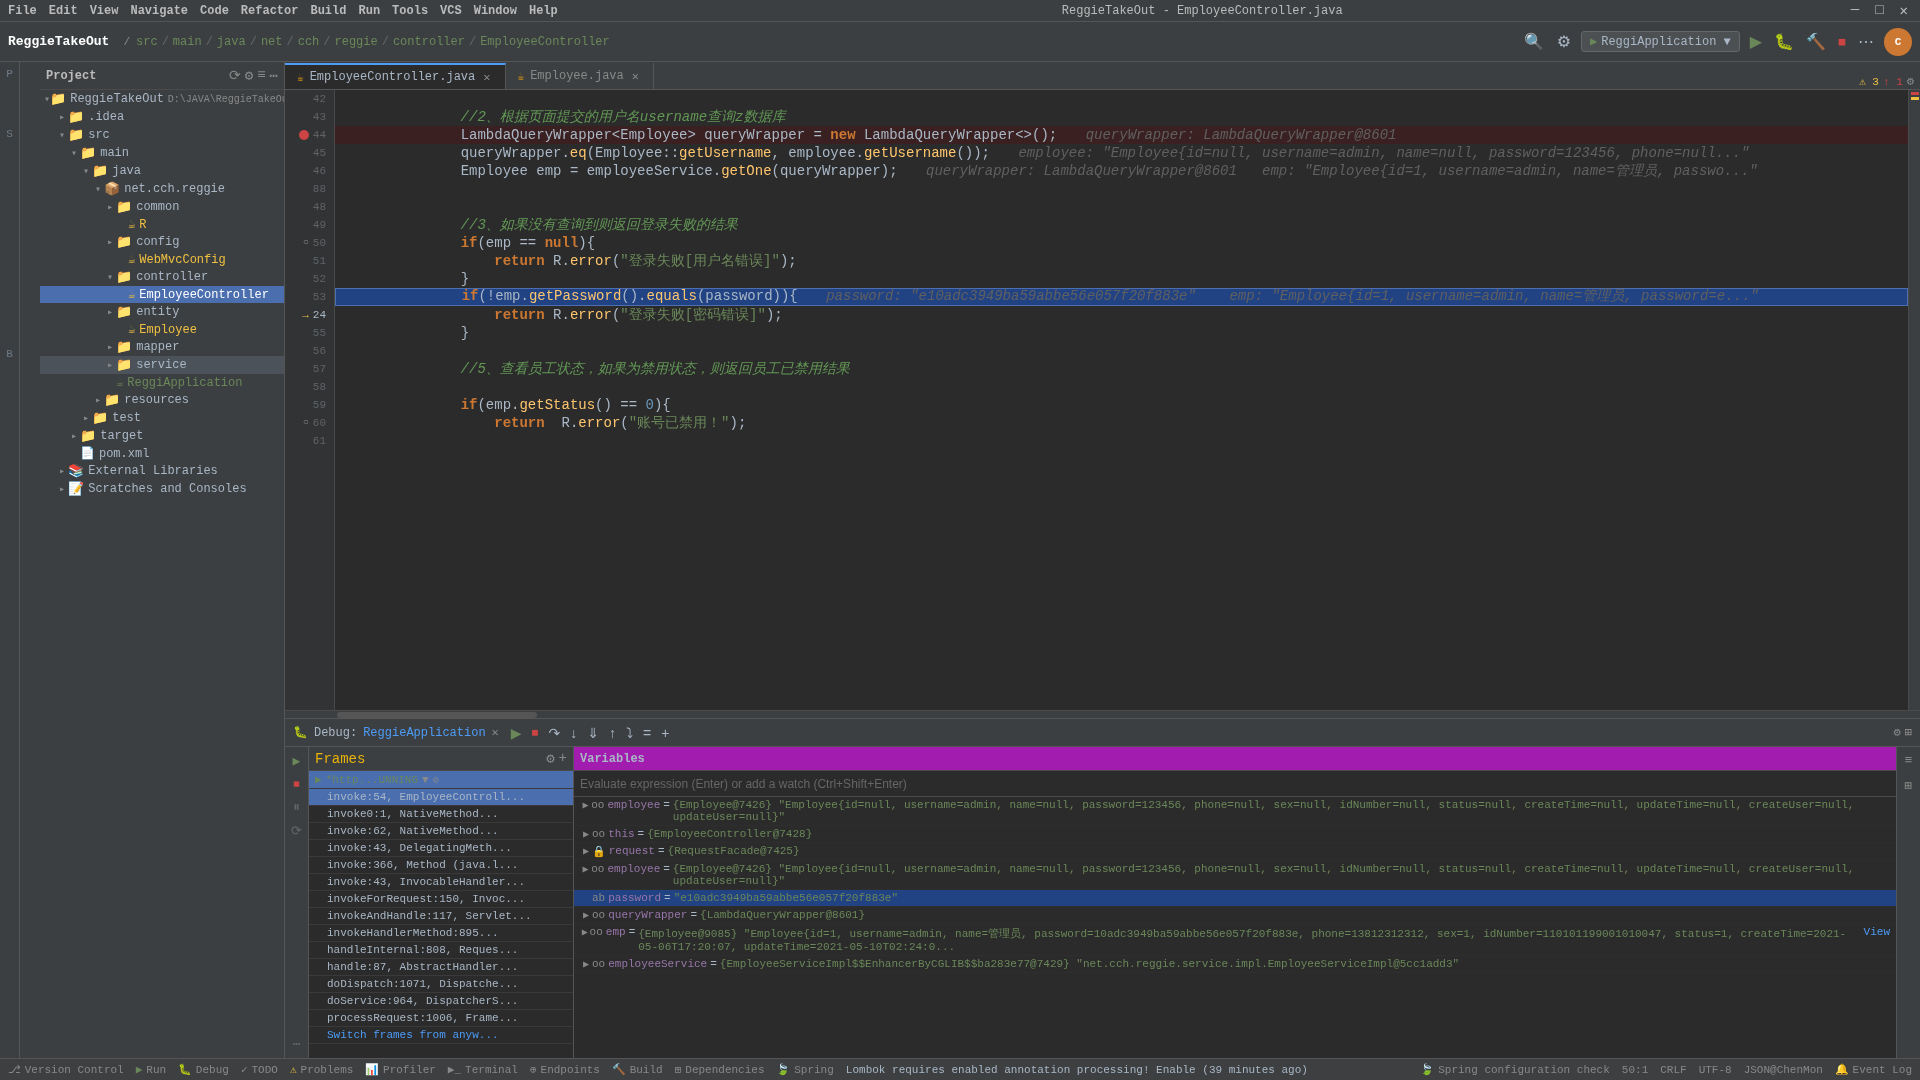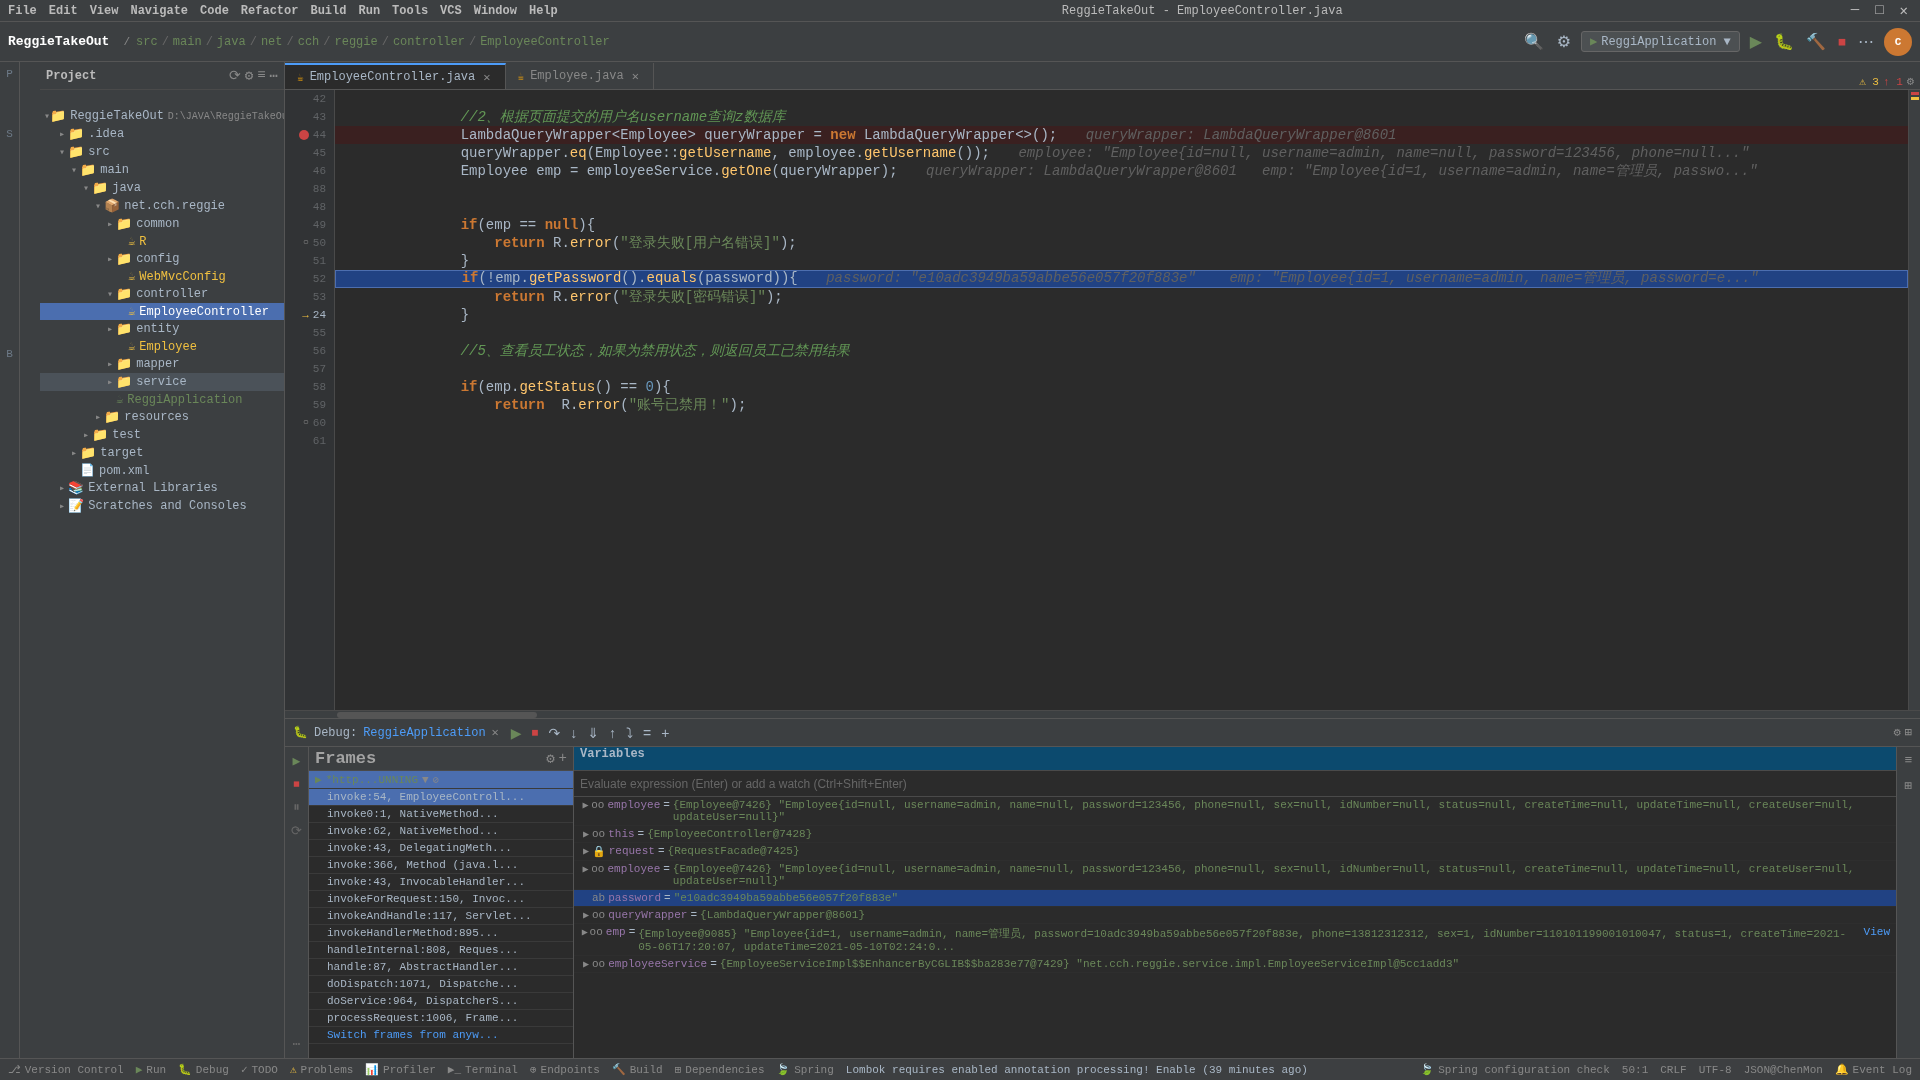--- a/index.html
+++ b/index.html
@@ -131,21 +131,20 @@
       flex-shrink: 0;
       position: relative;
     }
 
     #project-panel {
       margin-left: 20px;
       flex: 1;
       display: flex;
       flex-direction: column;
       overflow: hidden;
-      gap: 17px;
     }
     #project-header {
       height: 28px;
       background: #3c3f41;
       display: flex;
       align-items: center;
       padding: 0 6px;
       gap: 4px;
       border-bottom: 1px solid #4a4a4a;
       font-size: 12px;
@@ -403,23 +402,23 @@
     #frames-header {
       height: 24px;
       background: #3c3f41;
       display: flex;
       align-items: center;
       padding: 0 6px;
       gap: 4px;
       border-bottom: 1px solid #4a4a4a;
     }
     .frames-label {
-      font-size: 17px;
-      color: #a3a3a3;
-      font-weight: bold;
+      font-size: 14px;
+      color: #eab308;
+      font-weight: normal;
     }
     .frames-controls {
       margin-left: auto;
       display: flex;
       gap: 4px;
     }
     .frames-controls span { cursor: pointer; color: #888; font-size: 14px; }
 
     #frames-list {
       flex: 1;
@@ -443,22 +442,23 @@
     .frame-item .frame-name { color: #a9b7c6; }
 
     #variables-panel {
       flex: 1;
       display: flex;
       flex-direction: column;
       overflow: hidden;
     }
     #variables-header {
       height: 24px;
-      background: #0c4a6e;
-      display: flex;
+      background: #a21caf;
+      display: flex;
+      align-items: center;
       padding: 0 6px;
       border-bottom: 1px solid #4a4a4a;
     }
     .vars-label { font-size: 12px; color: #a9b7c6; font-weight: bold; }
 
     #variables-input {
       height: 26px;
       background: #2b2b2b;
       border-bottom: 1px solid #4a4a4a;
       display: flex;
@@ -953,20 +953,23 @@
           <span>
             &nbsp;&nbsp;&nbsp;&nbsp;&nbsp;&nbsp;&nbsp;&nbsp;&nbsp;&nbsp;&nbsp;&nbsp;&nbsp;&nbsp;<span class="type">Employee</span> <span class="var">emp</span> <span class="punc">=</span> <span class="var">employeeService</span><span class="punc">.</span><span class="method">getOne</span><span class="punc">(</span><span class="var">queryWrapper</span><span class="punc">);</span>
             <span class="hint-text">queryWrapper: LambdaQueryWrapper@8601&nbsp;&nbsp;&nbsp;emp: "Employee{id=1, username=admin, name=管理员, passwo..."</span>
           </span>
         </div>
 
         <div class="code-line">&nbsp;</div>
 
         <div class="code-line">&nbsp;</div>
 
+        <div class="code-line">
+          <span class="comment">&nbsp;&nbsp;&nbsp;&nbsp;&nbsp;&nbsp;&nbsp;&nbsp;&nbsp;&nbsp;&nbsp;&nbsp;&nbsp;&nbsp;//3、如果没有查询到则返回登录失败的结果</span>
+        </div>
 
         <div class="code-line">
           <span>
             &nbsp;&nbsp;&nbsp;&nbsp;&nbsp;&nbsp;&nbsp;&nbsp;&nbsp;&nbsp;&nbsp;&nbsp;&nbsp;&nbsp;<span class="kw">if</span><span class="punc">(</span><span class="var">emp</span> <span class="punc">==</span> <span class="kw">null</span><span class="punc">){</span>
           </span>
         </div>
 
         <div class="code-line">
           <span>
             &nbsp;&nbsp;&nbsp;&nbsp;&nbsp;&nbsp;&nbsp;&nbsp;&nbsp;&nbsp;&nbsp;&nbsp;&nbsp;&nbsp;&nbsp;&nbsp;&nbsp;&nbsp;<span class="kw">return</span> <span class="type">R</span><span class="punc">.</span><span class="method">error</span><span class="punc">(</span><span class="str">"登录失败[用户名错误]"</span><span class="punc">);</span>

